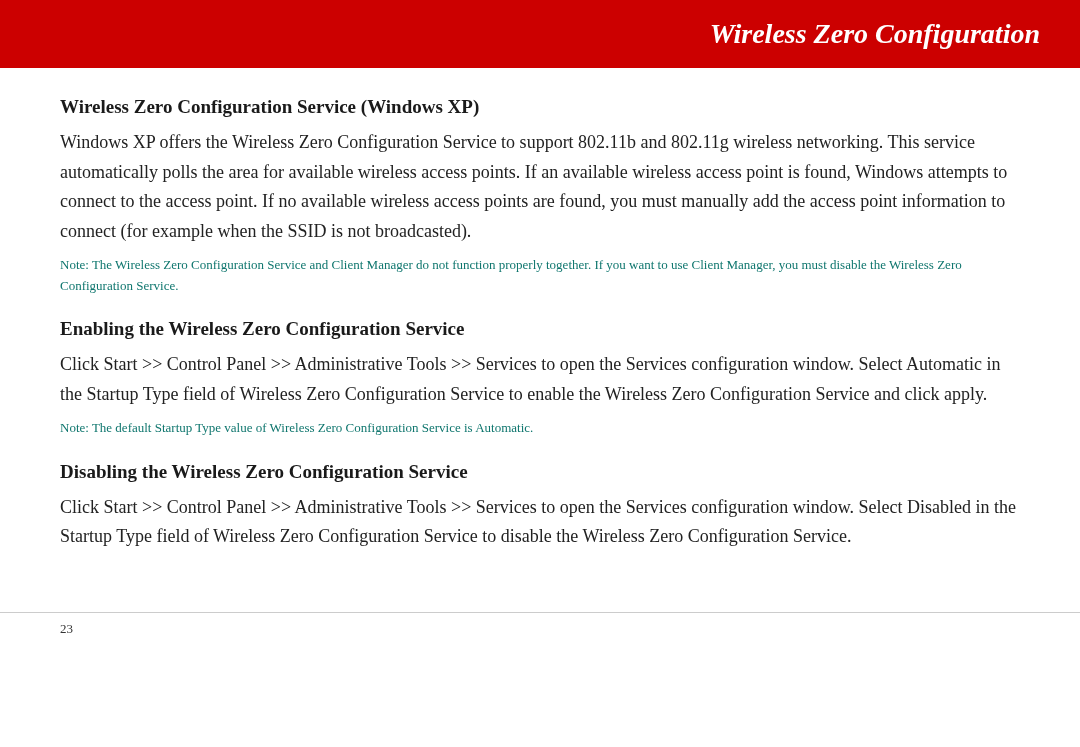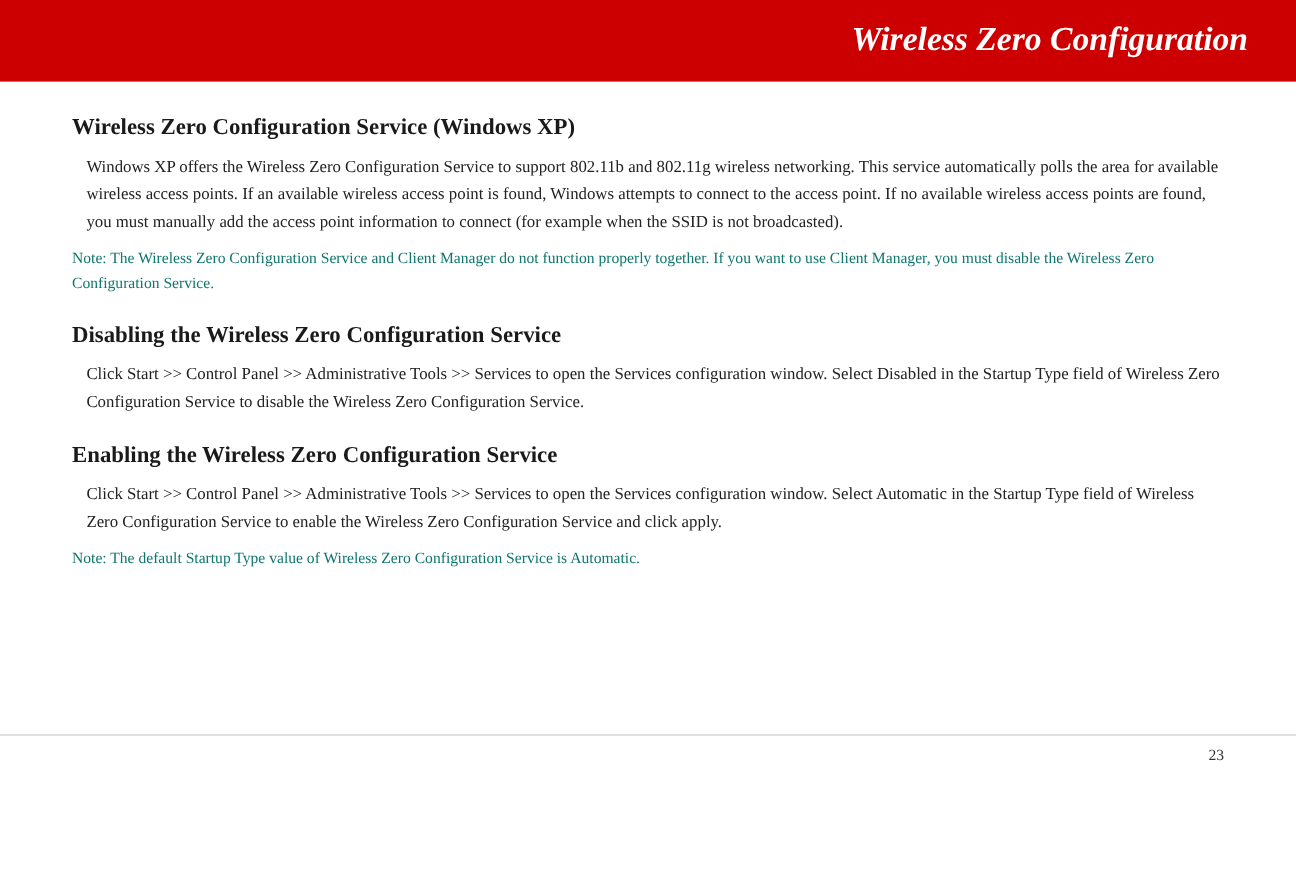--- a/index.html
+++ b/index.html
@@ -53,41 +53,40 @@
 
     .section-heading {
       font-size: 19px;
       font-weight: bold;
       color: #1a1a1a;
       margin-bottom: 10px;
       font-family: Liberation Serif, serif;
     }
 
     .body-text {
-      font-size: 14px;
+      font-size: 18px;
       color: #222222;
       line-height: 1.65;
       font-family: Georgia, 'Times New Roman', serif;
       margin-bottom: 8px;
-      margin-left: 12px;
     }
 
     .note-text {
       font-size: 13px;
       color: #0f766e;
       line-height: 1.6;
       font-family: Georgia, 'Times New Roman', serif;
       margin-top: 4px;
     }
 
     .footer {
       border-top: 1px solid #cccccc;
       padding: 8px 60px;
       display: flex;
-      justify-content: flex-end;
+      justify-content: flex-start;
       align-items: center;
     }
 
     .page-number {
       font-size: 13px;
       color: #333333;
       font-family: Georgia, 'Times New Roman', serif;
     }
   </style>
 </head>
@@ -101,28 +100,28 @@
 
   <div class="content-area">
 
     <div class="section">
       <h2 class="section-heading">Wireless Zero Configuration Service (Windows XP)</h2>
       <p class="body-text">Windows XP offers the Wireless Zero Configuration Service to support 802.11b and 802.11g wireless networking. This service automatically polls the area for available wireless access points. If an available wireless access point is found, Windows attempts to connect to the access point. If no available wireless access points are found, you must manually add the access point information to connect (for example when the SSID is not broadcasted).</p>
       <p class="note-text">Note: The Wireless Zero Configuration Service and Client Manager do not function properly together. If you want to use Client Manager, you must disable the Wireless Zero Configuration Service.</p>
     </div>
 
     <div class="section">
-      <h2 class="section-heading">Disabling the Wireless Zero Configuration Service</h2>
-      <p class="body-text">Click Start &gt;&gt; Control Panel &gt;&gt; Administrative Tools &gt;&gt; Services to open the Services configuration window. Select Disabled in the Startup Type field of Wireless Zero Configuration Service to disable the Wireless Zero Configuration Service.</p>
+      <h2 class="section-heading">Enabling the Wireless Zero Configuration Service</h2>
+      <p class="body-text">Click Start &gt;&gt; Control Panel &gt;&gt; Administrative Tools &gt;&gt; Services to open the Services configuration window. Select Automatic in the Startup Type field of Wireless Zero Configuration Service to enable the Wireless Zero Configuration Service and click apply.</p>
+      <p class="note-text">Note: The default Startup Type value of Wireless Zero Configuration Service is Automatic.</p>
     </div>
 
     <div class="section">
-      <h2 class="section-heading">Enabling the Wireless Zero Configuration Service</h2>
-      <p class="body-text">Click Start &gt;&gt; Control Panel &gt;&gt; Administrative Tools &gt;&gt; Services to open the Services configuration window. Select Automatic in the Startup Type field of Wireless Zero Configuration Service to enable the Wireless Zero Configuration Service and click apply.</p>
-      <p class="note-text">Note: The default Startup Type value of Wireless Zero Configuration Service is Automatic.</p>
+      <h2 class="section-heading">Disabling the Wireless Zero Configuration Service</h2>
+      <p class="body-text">Click Start &gt;&gt; Control Panel &gt;&gt; Administrative Tools &gt;&gt; Services to open the Services configuration window. Select Disabled in the Startup Type field of Wireless Zero Configuration Service to disable the Wireless Zero Configuration Service.</p>
     </div>
 
   </div>
 
   <div class="footer">
     <span class="page-number">23</span>
   </div>
 
 </div>
 

